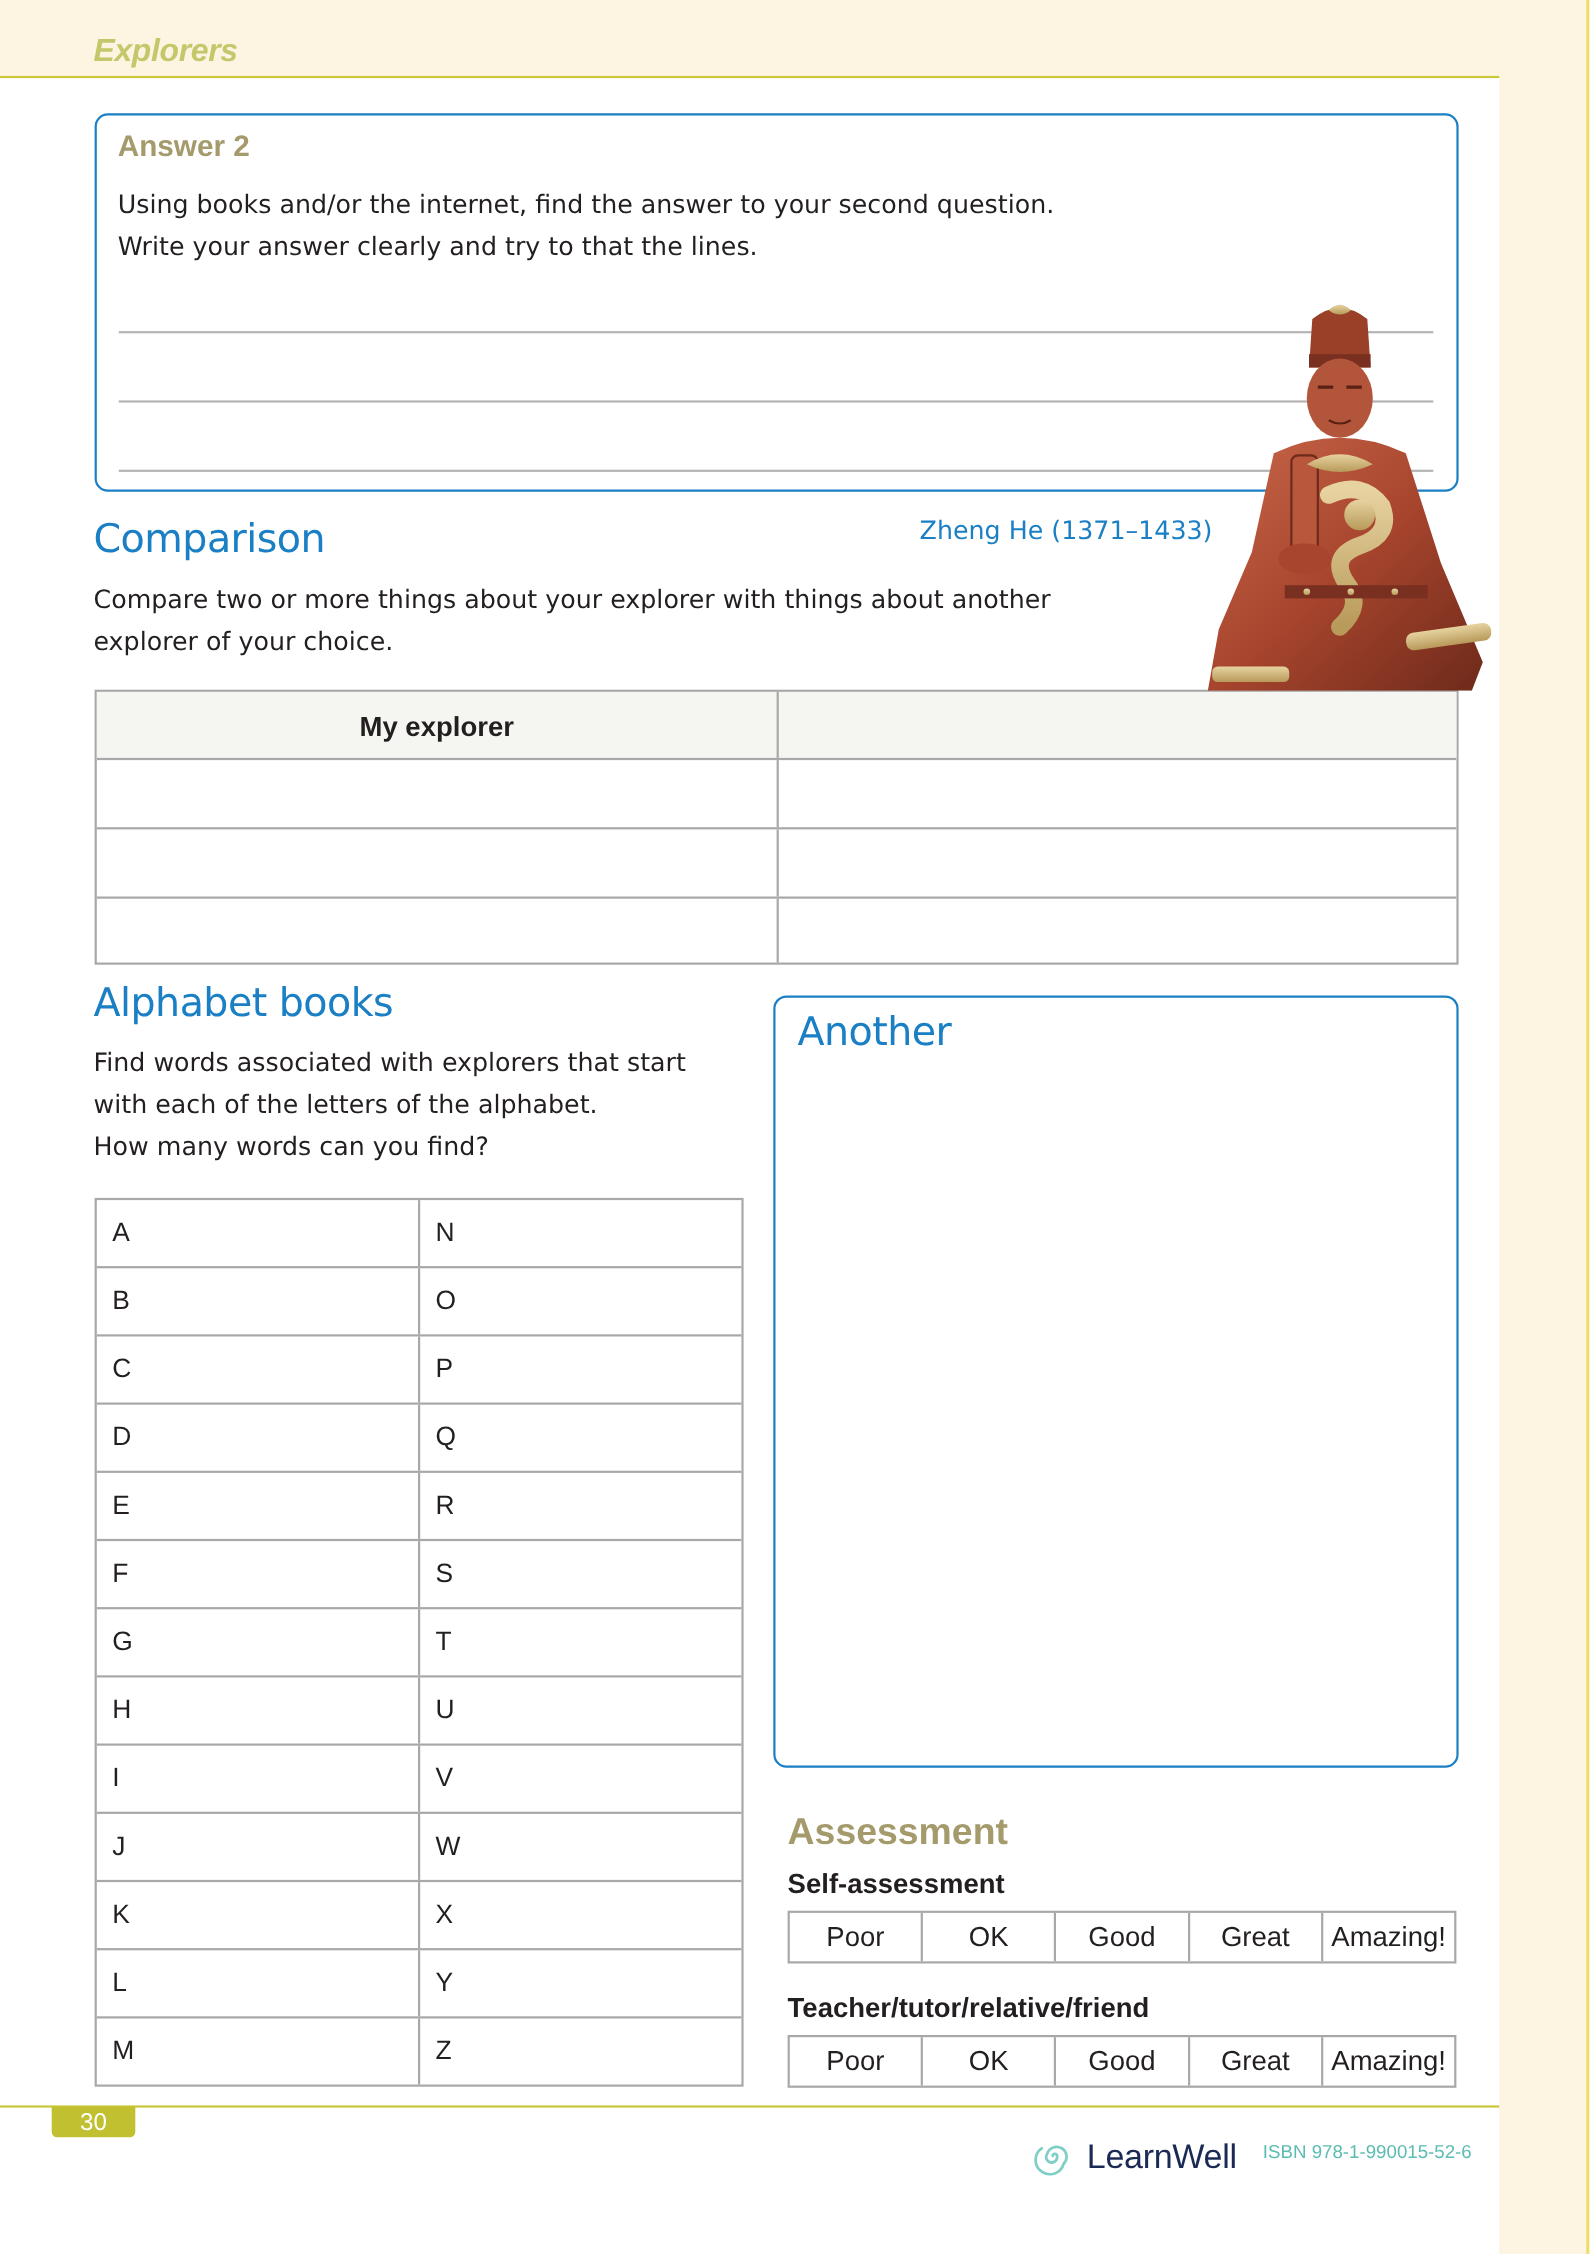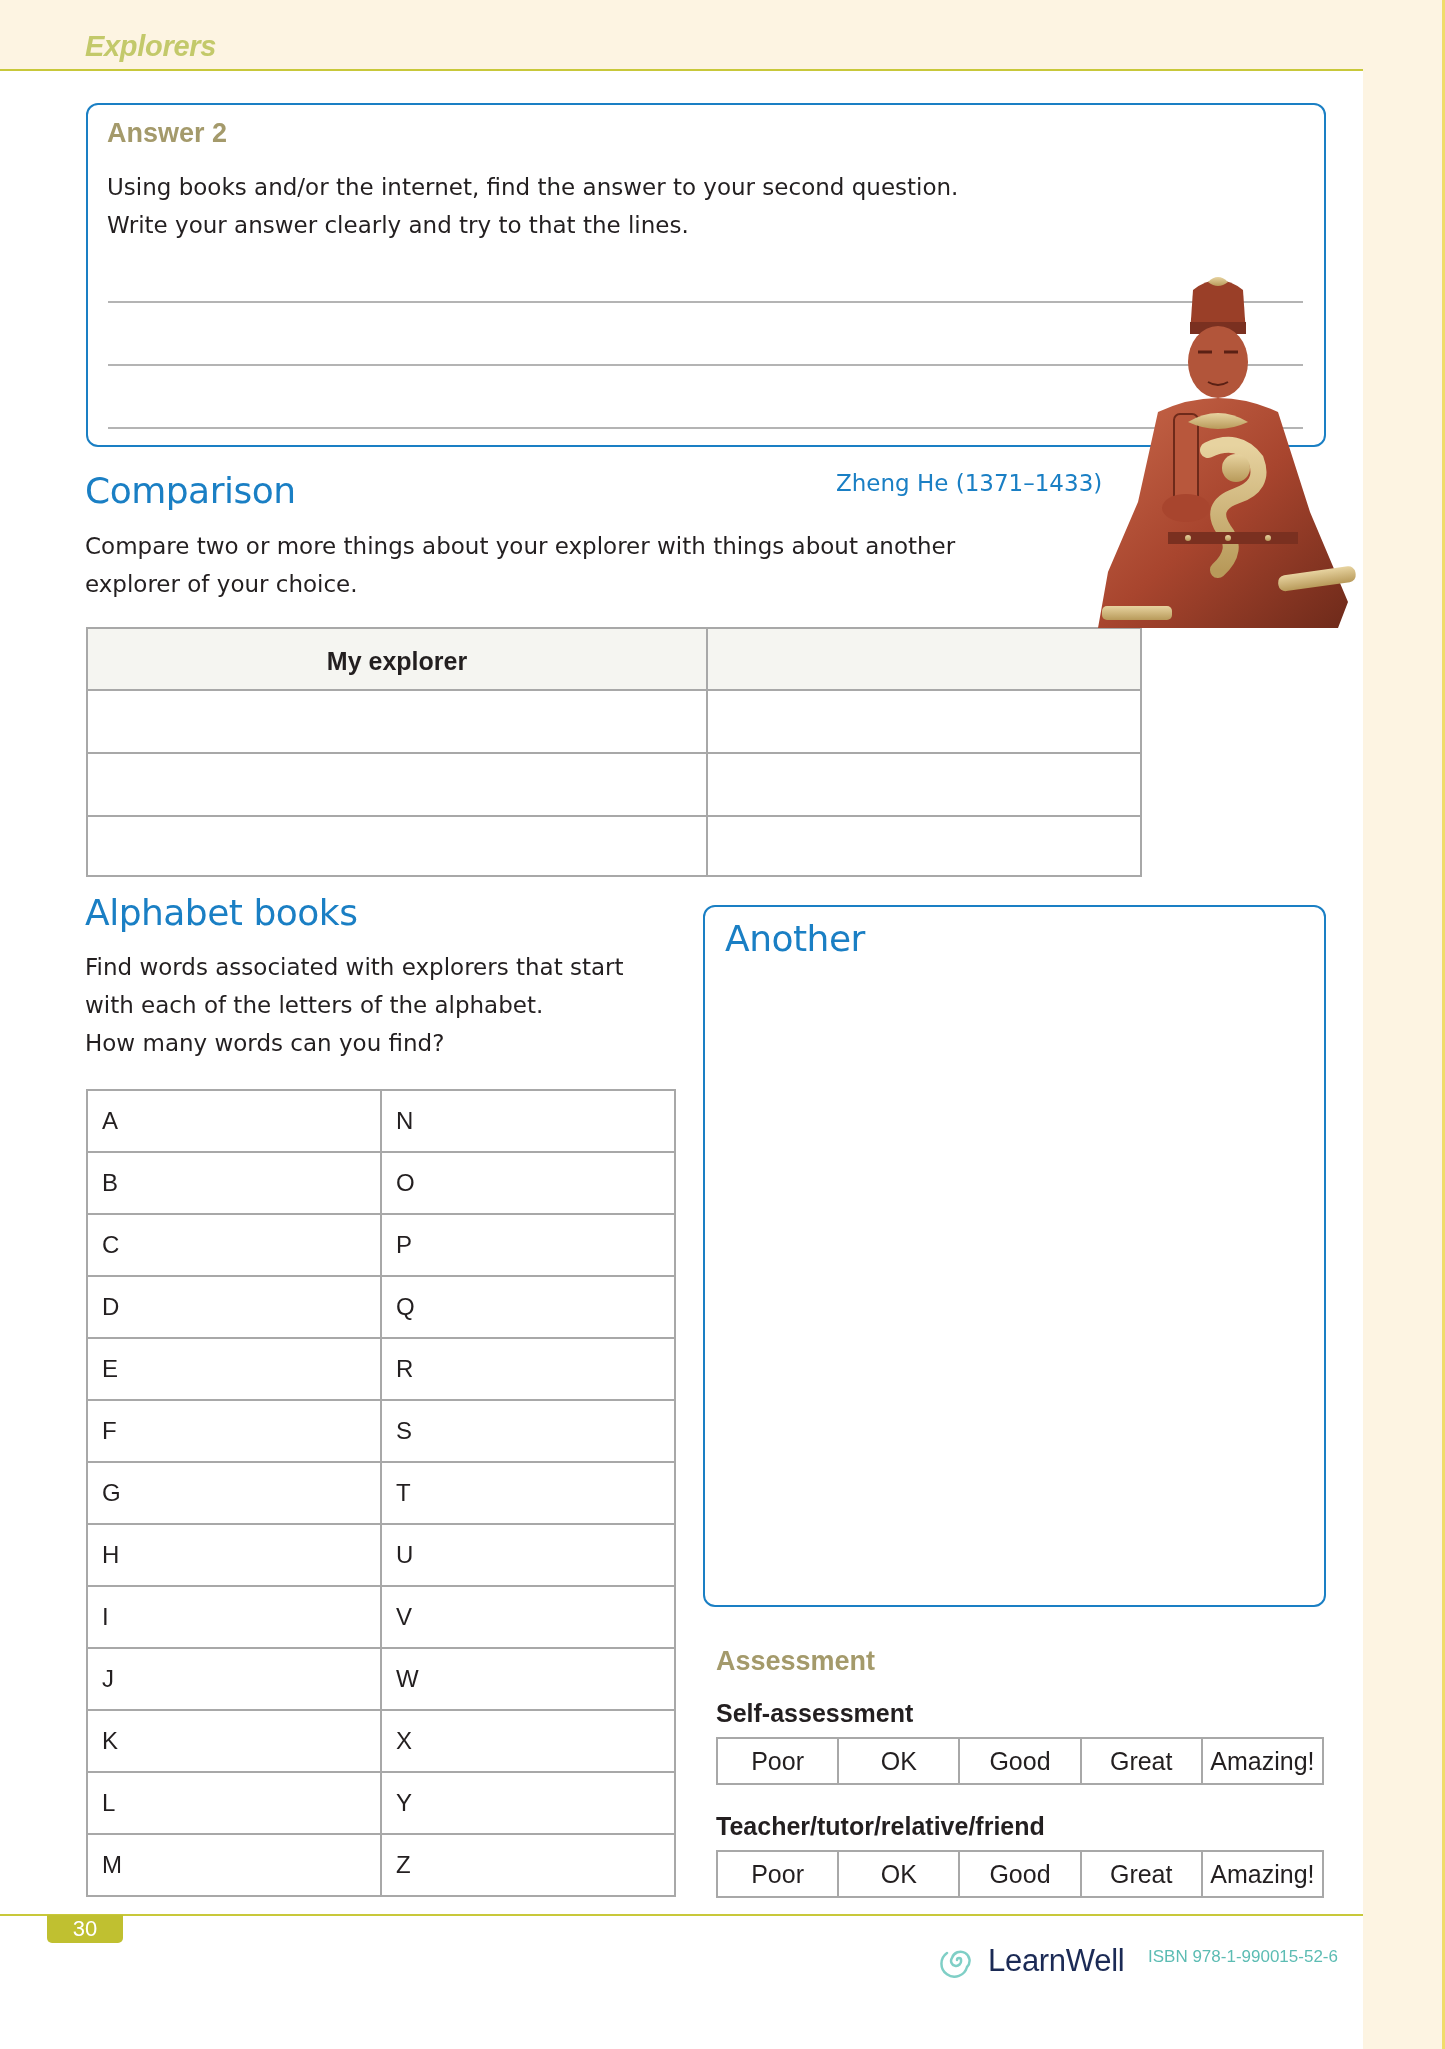--- a/index.html
+++ b/index.html
@@ -57,21 +57,21 @@
   }
   .compare-text { left: 85px; top: 527px; }
 
   
   .statue {
     position: absolute; left: 1078px; top: 272px; width: 282px; height: 356px;
   }
 
   
   .cmp-table {
-    position: absolute; left: 86px; top: 627px; width: 1056px; height: 250px;
+    position: absolute; left: 86px; top: 627px; width: 1240px; height: 250px;
     border: 2px solid #a8a8a8;
   }
   .cmp-row { position: absolute; left: 0; width: 100%; display: flex; border-bottom: 2px solid #a8a8a8; }
   .cmp-row:last-child { border-bottom: none; }
   .cmp-cell { height: 100%; position: relative; }
   .cmp-cell.left { width: 620px; border-right: 2px solid #a8a8a8; }
   .cmp-cell.right { flex: 1; }
   .cmp-header { background: #f5f5f1; }
   .cmp-head-text {
     position: absolute; font-family: "Liberation Sans", sans-serif;
@@ -92,21 +92,21 @@
   .alpha-cell {
     font-family: "Liberation Sans", sans-serif; font-size: 24px; color: #231f20;
     padding-left: 14px; display: flex; align-items: center;
   }
   .alpha-cell.left { width: 294px; border-right: 2px solid #a8a8a8; }
   .alpha-cell.right { flex: 1; }
 
   .drawing-box { left: 703px; top: 905px; width: 623px; height: 702px; }
   .drawing-heading { left: 725px; top: 918px; }
 
-  .assess-heading { left: 716px; top: 1646px; font-size: 27px; }
+  .assess-heading { left: 716px; top: 1646px; font-size: 34px; }
   .sub-label {
     position: absolute; left: 716px; font-family: "Liberation Sans", sans-serif;
     font-weight: bold; font-size: 25px; color: #231f20;
   }
   .rating-table {
     position: absolute; left: 716px; width: 608px; height: 48px;
     border: 2px solid #a8a8a8; display: flex;
   }
   .rating-cell {
     flex: 1; border-right: 2px solid #a8a8a8;

